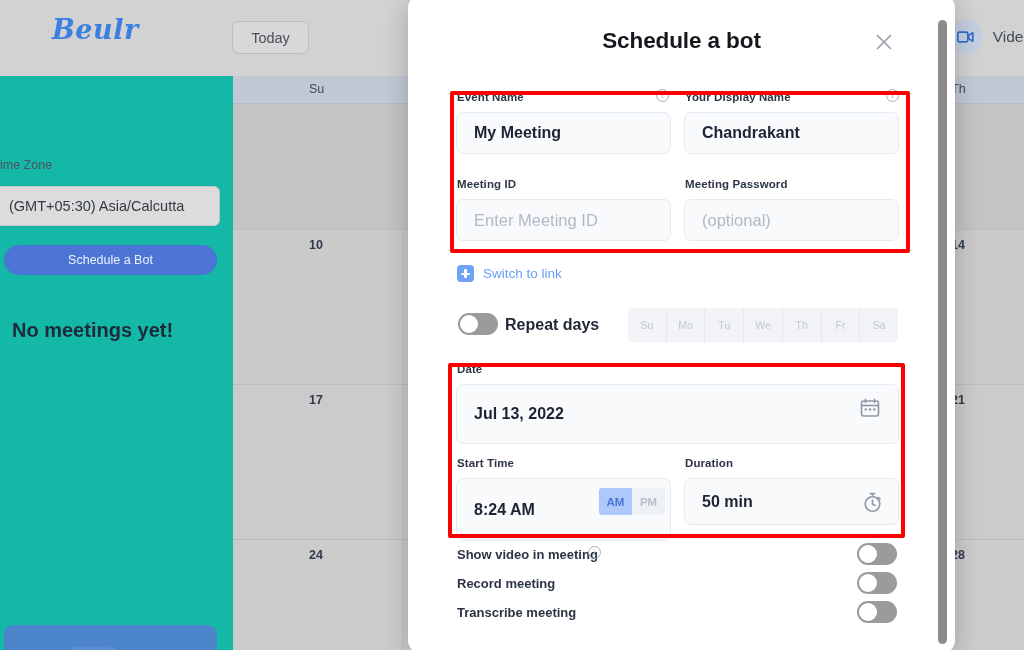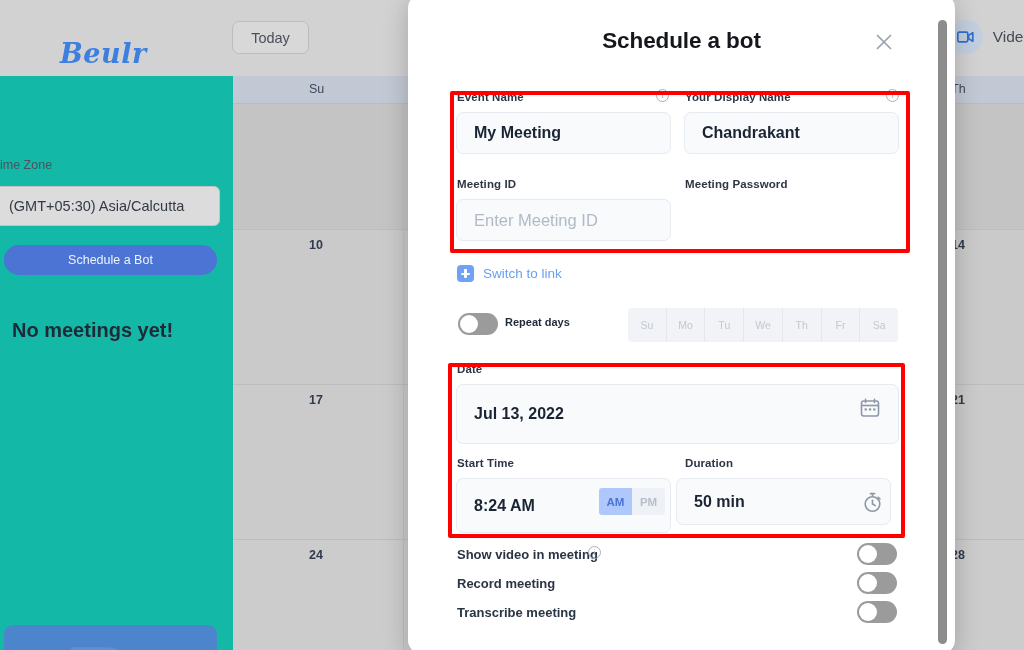--- a/index.html
+++ b/index.html
@@ -15,24 +15,24 @@
   .bg-app {
     position: absolute; inset: 0;
     background: #cfcfcf;
     filter: blur(0.6px);
   }
   .bg-topbar {
     position: absolute; left: 0; top: 0; width: 1024px; height: 76px;
     background: #d2d2d2;
   }
   .brand {
-    position: absolute; left: 52px; top: 38px;
+    position: absolute; left: 52px; top: 14px;
     font-family: "DejaVu Serif", serif;
     font-style: italic; font-weight: 700; font-size: 27px;
-    color: #3b7fe0; letter-spacing: 0.5px; margin-left: 8px;
+    color: #3b7fe0; letter-spacing: 0.5px;
   }
   .today-btn {
     position: absolute; left: 232px; top: 21px;
     width: 77px; height: 33px;
     border: 1px solid #bdbdbd; border-radius: 7px;
     background: #d8d8d8;
     display: flex; align-items: center; justify-content: center;
     font-size: 14.5px; color: #4a4f59;
   }
   .video-chip {
@@ -188,21 +188,21 @@
   .toggle {
     position: absolute; width: 40px; height: 22px; border-radius: 11px;
     background: #9b9b9b;
   }
   .toggle .knob {
     position: absolute; left: 2px; top: 2px; width: 18px; height: 18px;
     border-radius: 50%; background: #fff;
   }
   .repeat-label {
     position: absolute; left: 505px; top: 316px;
-    font-size: 11px; font-weight: 700; color: #1f2835;
+    font-size: 16px; font-weight: 700; color: #1f2835;
   }
   .daypicker {
     position: absolute; left: 628px; top: 308px; width: 270px; height: 34px;
     background: #f1f3f6; border-radius: 4px;
     display: flex;
   }
   .daypicker .day {
     flex: 1; display: flex; align-items: center; justify-content: center;
     font-size: 10.5px; color: #c2c9d2;
     border-right: 1px solid #e4e8ed;
@@ -297,20 +297,21 @@
       <div class="input-box" style="left:48px; top:118px; width:215px; height:42px;">My Meeting</div>
 
       <div class="field-label" style="left:277px; top:97px;">Your Display Name</div>
       <div class="info-dot" style="left:478px; top:95px;">i</div>
       <div class="input-box" style="left:276px; top:118px; width:215px; height:42px;">Chandrakant</div>
 
       <div class="field-label" style="left:49px; top:184px;">Meeting ID</div>
       <div class="input-box placeholder" style="left:48px; top:205px; width:215px; height:42px;">Enter Meeting ID</div>
 
       <div class="field-label" style="left:277px; top:184px;">Meeting Password</div>
+      <div class="input-box placeholder" style="left:276px; top:205px; width:215px; height:42px;">(optional)</div>
 
       <div class="switch-link" style="left:49px; top:271px;">
         <span class="plus-badge"></span>
         <span class="switch-link-text">Switch to link</span>
       </div>
 
       <div class="toggle" style="left:50px; top:319px;">
         <span class="knob"></span>
       </div>
       <div class="repeat-label" style="left:97px; top:322px;">Repeat days</div>
@@ -331,28 +332,28 @@
           <rect x="1.5" y="3" width="17" height="15" rx="2.2" fill="none" stroke="#8e98a6" stroke-width="1.6"></rect>
           <path d="M1.5 7.5 H18.5" stroke="#8e98a6" stroke-width="1.6"></path>
           <path d="M5.5 1.4 V4.4 M14.5 1.4 V4.4" stroke="#8e98a6" stroke-width="1.6" stroke-linecap="round"></path>
           <rect x="4.6" y="10.4" width="2.3" height="2.1" fill="#8e98a6"></rect>
           <rect x="8.9" y="10.4" width="2.3" height="2.1" fill="#8e98a6"></rect>
           <rect x="13.1" y="10.4" width="2.3" height="2.1" fill="#8e98a6"></rect>
         </svg>
       </div>
 
       <div class="field-label" style="left:49px; top:463px;">Start Time</div>
-      <div class="input-box" style="left:48px; top:484px; width:215px; height:55px;">8:24 AM</div>
+      <div class="input-box" style="left:48px; top:484px; width:215px; height:63px;">8:24 AM</div>
       <div style="position:absolute; left:191px; top:494px; display:flex; border-radius:3px; overflow:hidden;">
         <span style="width:33px;height:27px;display:flex;align-items:center;justify-content:center;background:#aec8fb;color:#4b74d4;font-size:11.5px;font-weight:700;">AM</span>
         <span style="width:33px;height:27px;display:flex;align-items:center;justify-content:center;background:#eef1f5;color:#b6bfca;font-size:11.5px;font-weight:700;">PM</span>
       </div>
 
       <div class="field-label" style="left:277px; top:463px;">Duration</div>
-      <div class="input-box" style="left:268px; top:484px; width:215px; height:47px;">50 min</div>
+      <div class="input-box" style="left:276px; top:484px; width:215px; height:47px;">50 min</div>
       <div class="icon-right" style="left:452px; top:496px; width:24px; height:24px;">
         <svg width="21" height="21" viewBox="0 0 21 21">
           <circle cx="10.5" cy="12" r="7.3" fill="none" stroke="#8e98a6" stroke-width="1.6"></circle>
           <path d="M10.5 12 V8.3" stroke="#8e98a6" stroke-width="1.6" stroke-linecap="round"></path>
           <path d="M10.5 12 L13.3 13.6" stroke="#8e98a6" stroke-width="1.6" stroke-linecap="round"></path>
           <path d="M8.4 1.6 H12.6" stroke="#8e98a6" stroke-width="1.6" stroke-linecap="round"></path>
           <path d="M10.5 1.8 V4.4" stroke="#8e98a6" stroke-width="1.6"></path>
           <path d="M16.2 5.3 L18 7" stroke="#8e98a6" stroke-width="1.6" stroke-linecap="round"></path>
         </svg>
       </div>

